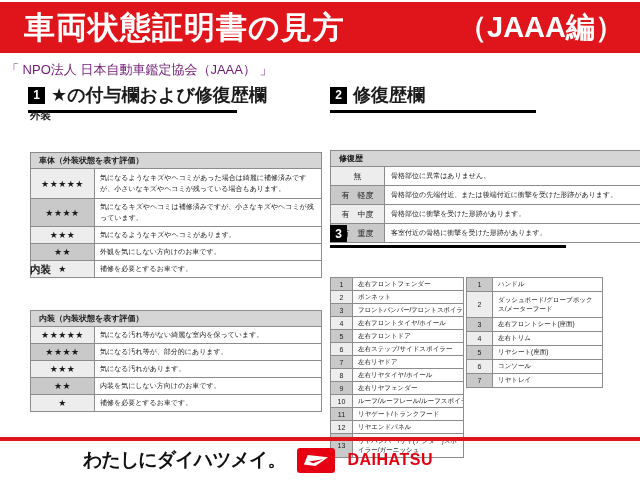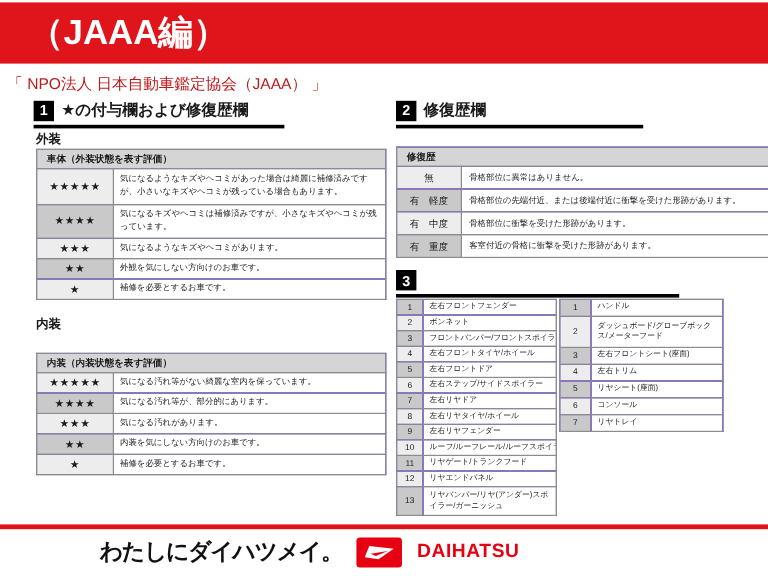--- a/index.html
+++ b/index.html
@@ -12,34 +12,34 @@
   
   .banner{
     position:absolute;left:0;top:2px;width:640px;height:51px;
     background:#e0151b;color:#fff;
     display:flex;align-items:center;justify-content:space-between;
     padding:0 16px 0 24px;box-sizing:border-box;
   }
   .banner .title{font-size:31px;font-weight:bold;letter-spacing:1px;}
   .banner .edition{font-size:29px;font-weight:bold;letter-spacing:0px;}
   
-  .subtitle{position:absolute;left:6px;top:61px;font-size:13px;color:#b91c1c;}
+  .subtitle{position:absolute;left:6px;top:61px;font-size:13px;color:#701a75;}
   
   .sec-hdr{
     position:absolute;display:flex;align-items:center;gap:6px;
     border-bottom:3px solid #000;padding-bottom:3px;box-sizing:border-box;
   }
   .sec-num{
     display:inline-flex;align-items:center;justify-content:center;
     width:17px;height:17px;background:#000;color:#fff;
     font-size:12px;font-weight:bold;flex:0 0 17px;
   }
-  .sec-title{font-size:13px;font-weight:bold;white-space:nowrap;}
-  
-  table{border-collapse:collapse;table-layout:fixed;position:absolute;background:#8b5cf6;}
+  .sec-title{font-size:18px;font-weight:bold;white-space:nowrap;}
+  
+  table{border-collapse:collapse;table-layout:fixed;position:absolute;background:#0f766e;margin-top:28px;}
   td{border:1px solid #8c8c8c;overflow:hidden;vertical-align:middle;box-sizing:border-box;}
   table{border:1px solid #4a4a4a;}
   .hdr td{background:#d5d5d5;font-weight:bold;font-size:8px;padding:2px 8px;height:13px;}
   .bg-a{background:#ededed;}
   .bg-b{background:#c9c9c9;}
   
   .lbl{position:absolute;font-size:10.5px;font-weight:bold;text-align:right;}
   .rate-table{width:292px;}
   .rate-table .stars{width:64px;text-align:center;font-size:9px;letter-spacing:0.5px;}
   .rate-table .desc{font-size:7px;line-height:1.45;padding:2px 5px;background:#fff;}
@@ -74,20 +74,21 @@
   .dlogo{
     display:inline-flex;align-items:center;justify-content:center;
     width:38px;height:25px;background:#e60012;border-radius:3px;
   }
   .wordmark{font-size:16px;font-weight:bold;color:#e60012;letter-spacing:0.5px;}
 </style>
 </head>
 <body>
 
 <div class="banner">
+  <span class="title">車両状態証明書の見方</span>
   <span class="edition">（JAAA編）</span>
 </div>
 
 <div class="subtitle">「 NPO法人 日本自動車鑑定協会（JAAA） 」</div>
 
 <div class="sec-hdr" style="left:28px;top:83px;width:209px">
   <span class="sec-num">1</span>
   <span class="sec-title">★の付与欄および修復歴欄</span>
 </div>
 
@@ -118,21 +119,21 @@
         <td class="desc">外観を気にしない方向けのお車です。</td>
       </tr>
   <tr class="h17">
         <td class="stars bg-a">★</td>
         <td class="desc">補修を必要とするお車です。</td>
       </tr>
   </tbody>
 </table>
 
 <div class="lbl" style="left:30px;top:263px">内装</div>
-<table class="rate-table" style="left:30px;top:294px">
+<table class="rate-table" style="left:30px;top:282px">
   <colgroup>
       <col style="width:64px">
       <col>
     </colgroup>
   <tbody>
   <tr class="hdr">
         <td colspan="2">内装（内装状態を表す評価）</td>
       </tr>
   <tr class="h17">
         <td class="stars bg-a">★★★★★</td>

